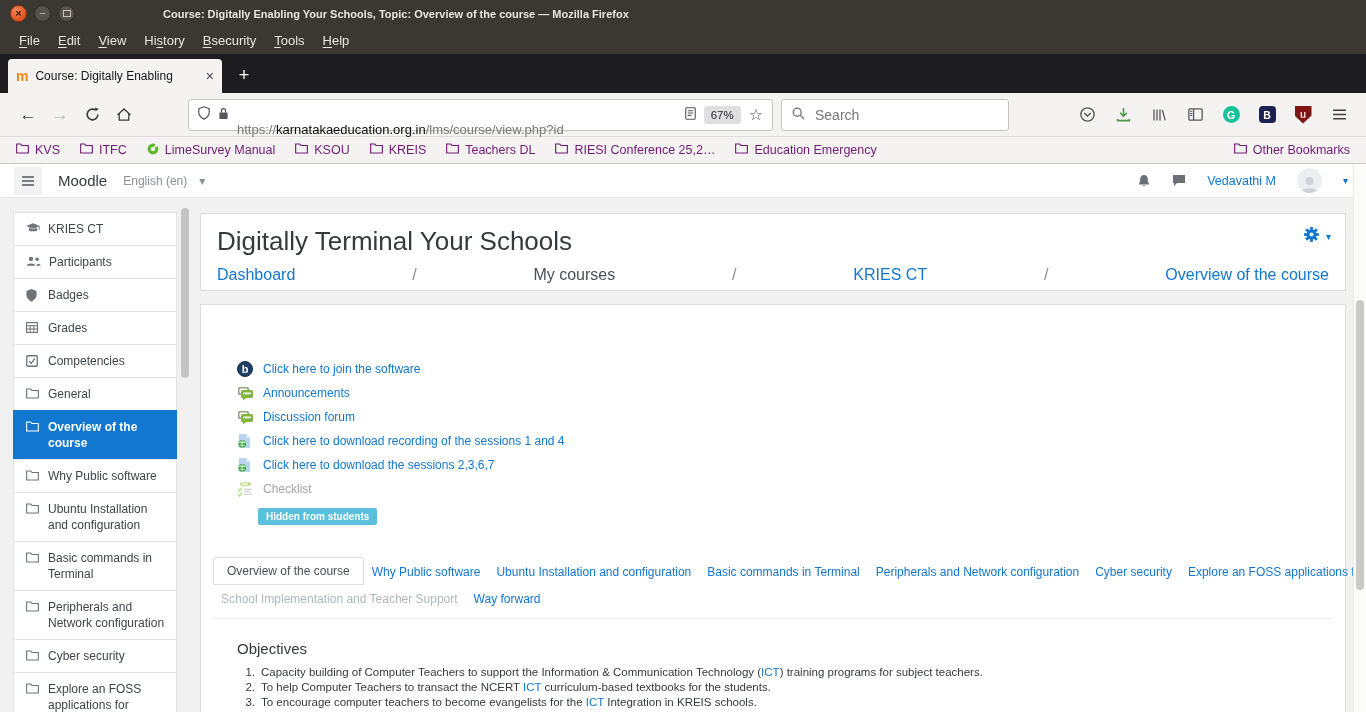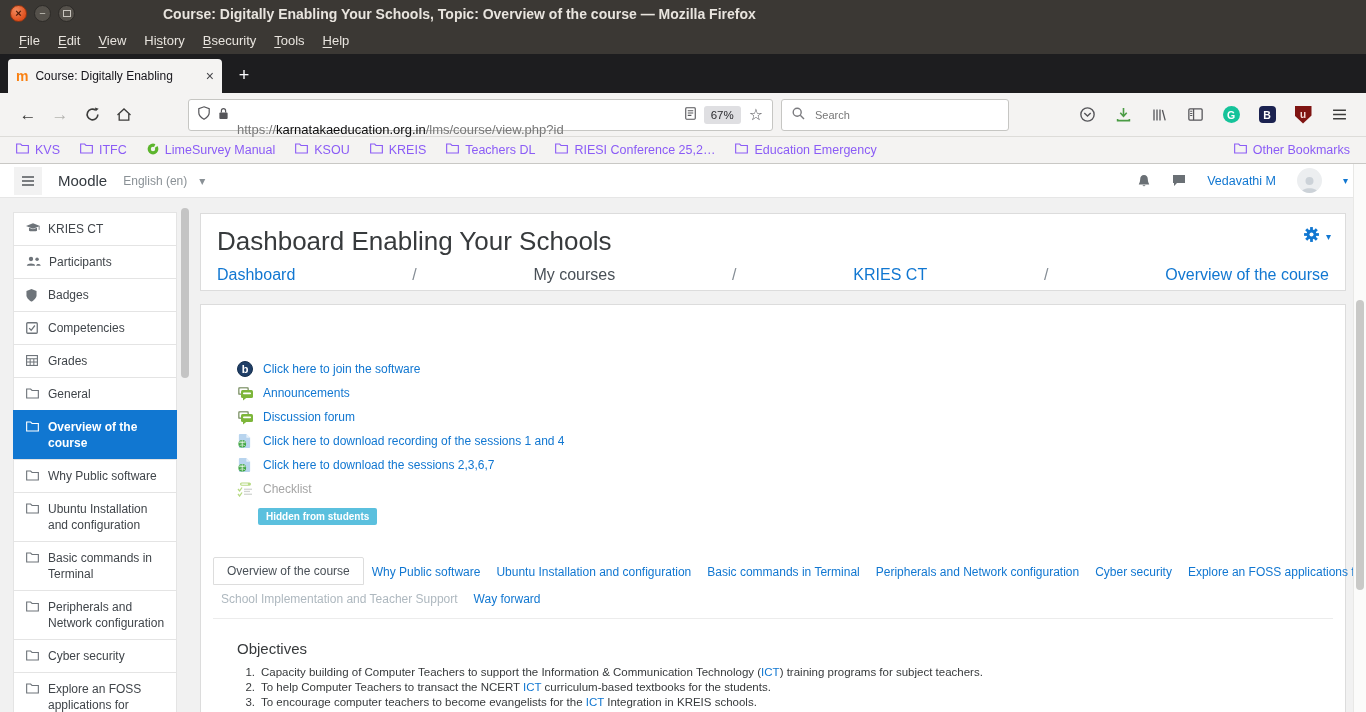--- a/index.html
+++ b/index.html
@@ -8,21 +8,21 @@
   .window{width:1366px;height:712px;position:relative;}
 
   
   .titlebar{height:27px;background:#3b3834;display:flex;align-items:center;position:relative;}
   .win-btns{display:flex;gap:7px;margin-left:10px;}
   .wb{width:17px;height:17px;border-radius:50%;display:flex;align-items:center;justify-content:center;
       font-size:11px;line-height:1;box-sizing:border-box;cursor:default;}
   .wb.close{background:radial-gradient(circle at 35% 30%,#f08a5e,#e0501e 70%);color:#4a1a08;border:1px solid #943510;font-weight:700;}
   .wb.minmax{background:#55514b;border:1px solid #2c2a27;color:#c9c5be;}
   .wb .sq{width:6px;height:5px;border:1.5px solid #c9c5be;display:block;}
-  .win-title{color:#e8e4de;font-size:14px;font-weight:700;margin-left:88px;white-space:nowrap;}
+  .win-title{color:#e8e4de;font-size:11px;font-weight:700;margin-left:88px;white-space:nowrap;}
 
   
   .menubar{height:27px;background:#3b3834;display:flex;align-items:center;padding-left:10px;}
   .menu-item{color:#e8e4de;font-size:13px;padding:3px 9px;cursor:default;}
   .menu-item u{text-underline-offset:2px;}
 
   
   .tabbar{height:39px;background:#1d1d1f;display:flex;align-items:flex-end;}
   .btab{margin:5px 0 0 8px;height:34px;width:214px;background:#f4f3f2;border-radius:4px 4px 0 0;
         display:flex;align-items:center;padding:0 8px;box-sizing:border-box;}
@@ -39,35 +39,35 @@
   .urlbar{margin-left:48px;width:585px;height:32px;background:#fff;border:1px solid #c6c6c3;border-radius:3px;
           display:flex;align-items:center;padding:0 9px;box-sizing:border-box;gap:8px;}
   .url-text{font-size:13px;white-space:nowrap;overflow:hidden;flex:1;
         -webkit-mask-image:linear-gradient(90deg,#000 88%,transparent 97%);mask-image:linear-gradient(90deg,#000 88%,transparent 97%);margin-top:30px;}
   .url-dim{color:#777;}
   .url-host{color:#0c0c0d;}
   .zoom-badge{background:#dfdfe2;border-radius:3px;font-size:11.5px;color:#2a2a2e;padding:3px 7px;}
   .star{font-size:16px;color:#55555a;line-height:1;}
   .searchbar{margin-left:8px;width:228px;height:32px;background:#fff;border:1px solid #c6c6c3;border-radius:3px;
              display:flex;align-items:center;padding:0 10px;box-sizing:border-box;gap:8px;}
-  .searchbar input{border:none;outline:none;font-size:11px;width:100%;font-family:inherit;background:transparent;color:#c2410c;}
+  .searchbar input{border:none;outline:none;font-size:14px;width:100%;font-family:inherit;background:transparent;color:#c2410c;}
   .searchbar input::placeholder{color:#777;}
   .tb-right{margin-left:auto;display:flex;align-items:center;gap:6px;}
   .tb-ic{width:30px;height:30px;display:flex;align-items:center;justify-content:center;}
   .ext-badge{width:17px;height:17px;border-radius:4px;display:flex;align-items:center;justify-content:center;
              color:#fff;font-size:10.5px;font-weight:700;}
   .grammarly{background:#15c39a;border-radius:50%;}
   .bitwarden{background:#1b2250;}
   .ublock-shield{width:17px;height:18px;background:#7f1412;color:#f3d9d6;font-size:10px;font-weight:700;
              display:flex;align-items:center;justify-content:center;
              clip-path:polygon(0 0,100% 0,100% 55%,50% 100%,0 55%);}
 
   
   .bookmarksbar{height:27px;background:#f4f3f2;border-bottom:1px solid #c9c8c5;display:flex;align-items:center;
-                padding:0 6px;box-sizing:border-box;font-size:12.5px;color:#8b5cf6;}
+                padding:0 6px;box-sizing:border-box;font-size:12.5px;color:#701a75;}
   .bm-item{display:flex;align-items:center;gap:6px;padding:0 10px;height:100%;}
   .bm-spacer{flex:1;}
 
   
   .page{position:relative;height:548px;background:#f1f1f1;overflow:hidden;}
   .moodle-navbar{height:34px;background:#fff;border-bottom:1px solid #e6e6e6;display:flex;align-items:center;
                  padding:0 10px;box-sizing:border-box;}
   .burger{width:28px;height:28px;background:#f2f2f2;display:flex;align-items:center;justify-content:center;margin-left:4px;}
   .brand{font-size:15px;color:#343a40;font-weight:500;margin-left:16px;}
   .lang{font-size:12px;color:#8a9196;margin-left:16px;display:flex;align-items:center;gap:12px;}
@@ -374,38 +374,38 @@
         <div class="sb-item">
           <span class="sb-ic">
             <svg width="11" height="13" viewBox="0 0 12 14" fill="currentColor">
               <path d="M6 0 11.5 2 V7 C11.5 10.6 6 13.8 6 13.8 C6 13.8 .5 10.6 .5 7 V2 Z"></path>
             </svg>
           </span>
           <span>Badges</span>
         </div>
         <div class="sb-item">
           <span class="sb-ic">
+            <svg width="12" height="11" viewBox="0 0 13 12" fill="none" stroke="currentColor" stroke-width="1.2">
+              <rect x=".6" y=".6" width="11.8" height="10.8"></rect>
+              <path d="M.6 4 H12.4 M4.5 4 V11.4 M8.5 4 V11.4 M.6 7.7 H12.4" stroke-width="1.1"></path>
+            </svg>
+          </span>
+          <span>Grades</span>
+        </div>
+        <div class="sb-item">
+          <span class="sb-ic">
             <svg width="12" height="12" viewBox="0 0 13 13" fill="none" stroke="currentColor" stroke-width="1.4">
               <rect x=".8" y=".8" width="11.4" height="11.4" rx="1"></rect>
               <path d="M3.4 6.6 5.6 9 9.6 3.8"></path>
             </svg>
           </span>
           <span>Competencies</span>
         </div>
         <div class="sb-item">
           <span class="sb-ic">
-            <svg width="12" height="11" viewBox="0 0 13 12" fill="none" stroke="currentColor" stroke-width="1.2">
-              <rect x=".6" y=".6" width="11.8" height="10.8"></rect>
-              <path d="M.6 4 H12.4 M4.5 4 V11.4 M8.5 4 V11.4 M.6 7.7 H12.4" stroke-width="1.1"></path>
-            </svg>
-          </span>
-          <span>Grades</span>
-        </div>
-        <div class="sb-item">
-          <span class="sb-ic">
             <svg width="13" height="11" viewBox="0 0 14 11" fill="none" stroke="currentColor" stroke-width="1.2">
               <path d="M.7 10.3 V.7 H5 L6.5 2.2 H13.3 V10.3 Z"></path>
             </svg>
           </span>
           <span>General</span>
         </div>
         <div class="sb-item active">
           <span class="sb-ic">
             <svg width="13" height="11" viewBox="0 0 14 11" fill="none" stroke="currentColor" stroke-width="1.2">
               <path d="M.7 10.3 V.7 H5 L6.5 2.2 H13.3 V10.3 Z"></path>
@@ -459,21 +459,21 @@
               <path d="M.7 10.3 V.7 H5 L6.5 2.2 H13.3 V10.3 Z"></path>
             </svg>
           </span>
           <span>Explore an FOSS applications for creating and teaching</span>
         </div>
       </div>
     <div class="sb-thumb"></div>
 
     <div class="main">
       <div class="card header-card">
-        <div class="course-title">Dashboard Enabling Your Schools</div>
+        <div class="course-title">Digitally Terminal Your Schools</div>
         <div class="gear-wrap">
           <span>
             <svg width="17" height="17" viewBox="0 0 16 16">
               <g stroke="#1177d1" stroke-width="2.6">
                 <line x1="8" y1="1" x2="8" y2="15"></line>
                   <line x1="1" y1="8" x2="15" y2="8"></line>
                 <line x1="3" y1="3" x2="13" y2="13"></line>
                   <line x1="13" y1="3" x2="3" y2="13"></line>
               </g>
               <circle cx="8" cy="8" r="4.6" fill="#1177d1"></circle>

